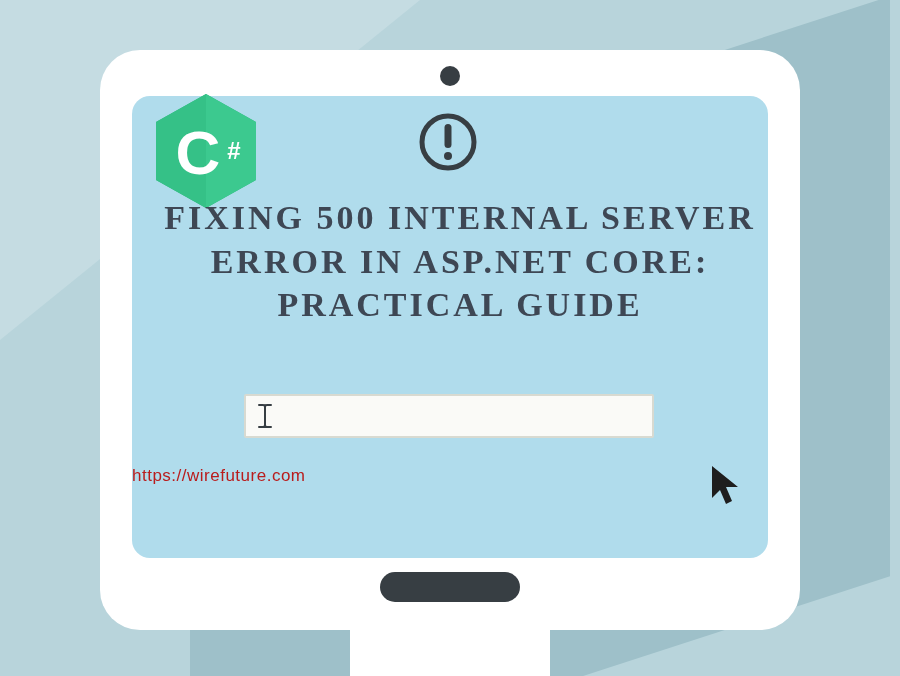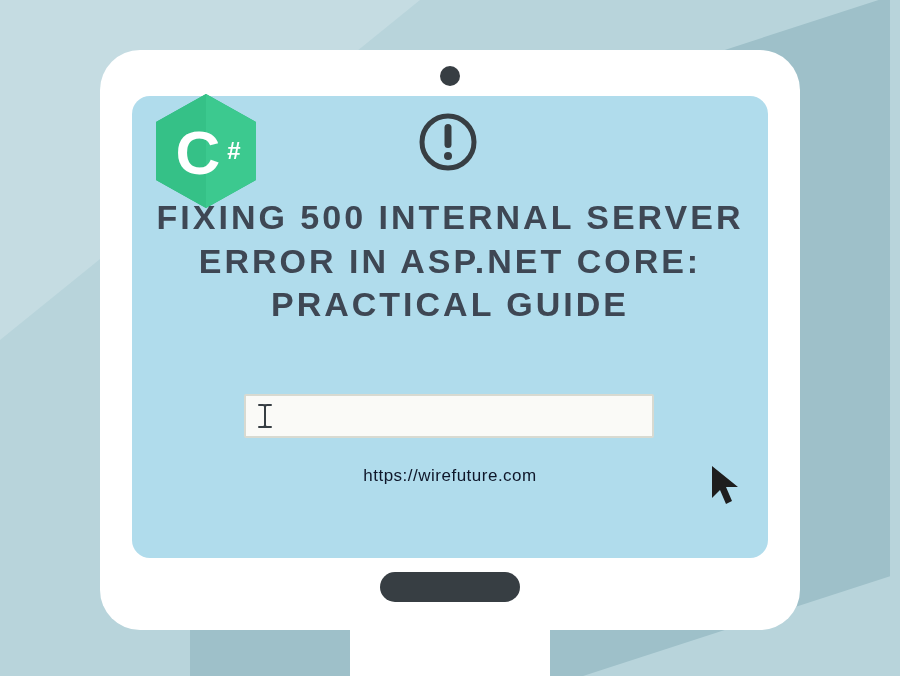--- a/index.html
+++ b/index.html
@@ -98,29 +98,29 @@
       position: absolute;
       top: 112px;
       left: 418px;
       width: 60px;
       height: 60px;
     }
     
     .title {
       position: absolute;
       top: 196px;
-      left: 132px;
+      left: 142px;
       width: 636px;
       text-align: center;
       color: #3e4754;
       font-size: 34px;
       font-weight: 700;
       letter-spacing: 3px;
       line-height: 1.28;
-      font-family: Liberation Sans, sans-serif;
+      font-family: Liberation Serif, serif;
     }
     
     .search-input {
       position: absolute;
       top: 394px;
       left: 244px;
       width: 410px;
       height: 44px;
       background: #fafaf7;
       border: 2px solid #d8dad1;
@@ -133,22 +133,22 @@
       left: 258px;
       width: 14px;
       height: 24px;
     }
     
     .url {
       position: absolute;
       top: 466px;
       left: 132px;
       width: 636px;
-      text-align: center;
-      color: #0f172a;
+      text-align: left;
+      color: #b91c1c;
       font-size: 17px;
       letter-spacing: 0.5px;
     }
     
     .cursor-arrow {
       position: absolute;
       top: 464px;
       left: 710px;
       width: 36px;
       height: 44px;

